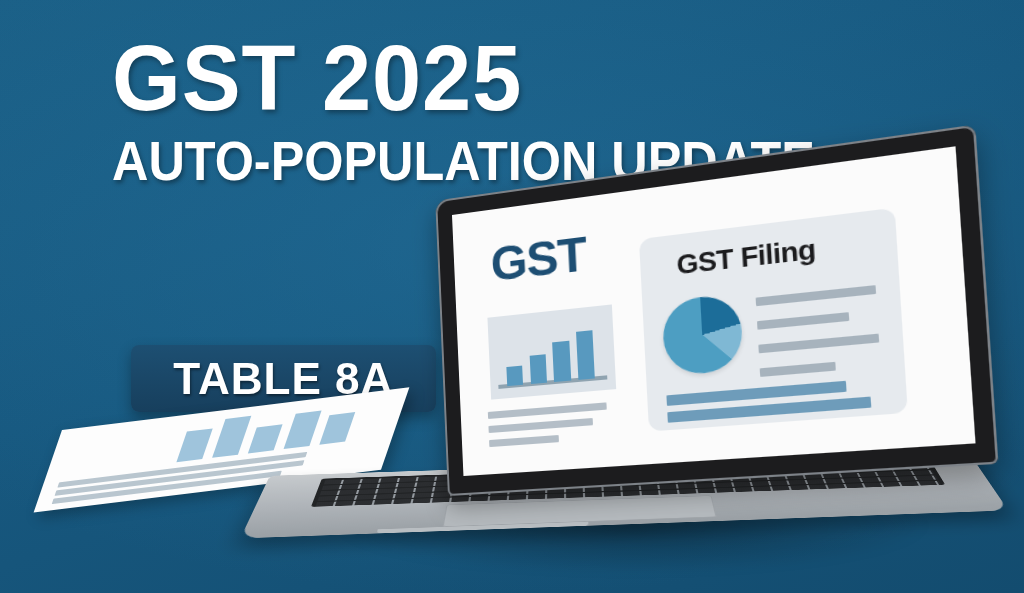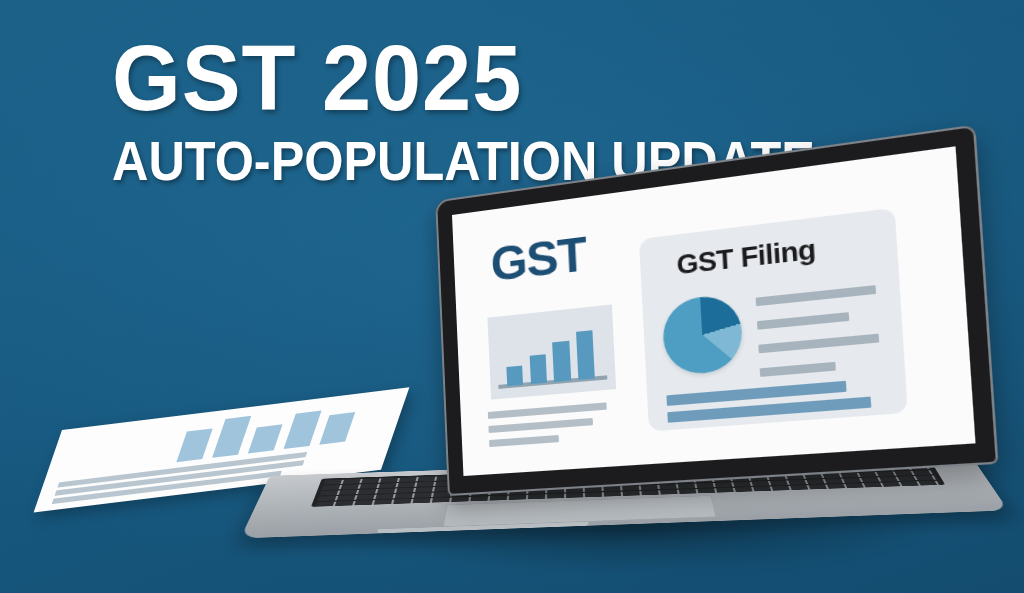--- a/index.html
+++ b/index.html
@@ -297,20 +297,23 @@
 
 <div id="stage">
 
   <div class="bg-vignette"></div>
 
   <div class="headline-block">
     <div class="headline-main">GST 2025</div>
     <div class="headline-sub">AUTO-POPULATION UPDATE</div>
   </div>
 
+  <div class="badge">
+    <span class="badge-label">TABLE 8A</span>
+  </div>
 
   <div class="paper-wrap">
     <div class="paper">
       <div id="paper-bars">
           <div class="paper-bar" style="left: 132px; width: 26px; height: 52px;"></div>
           <div class="paper-bar" style="left: 168px; width: 26px; height: 66px;"></div>
           <div class="paper-bar" style="left: 204px; width: 26px; height: 44px;"></div>
           <div class="paper-bar" style="left: 240px; width: 26px; height: 60px;"></div>
           <div class="paper-bar" style="left: 276px; width: 26px; height: 50px;"></div>
         </div>

